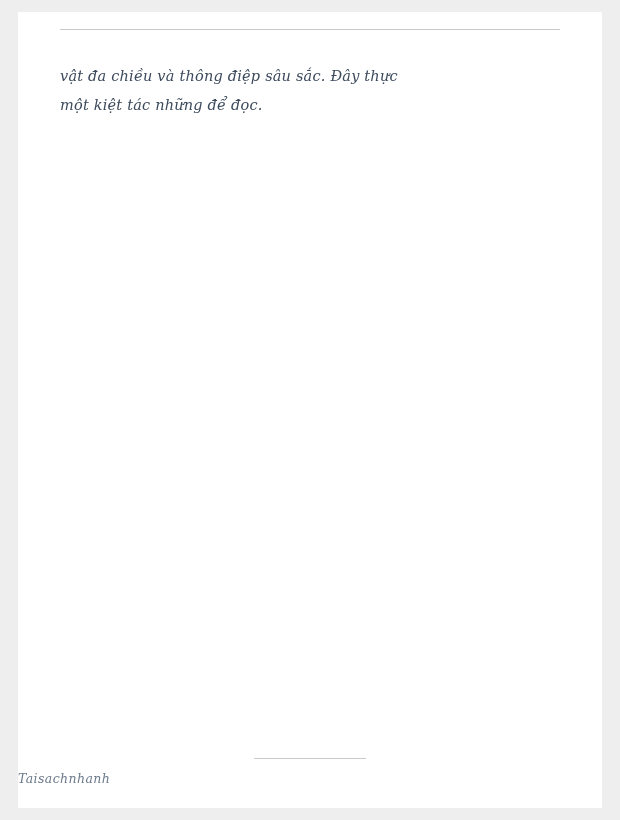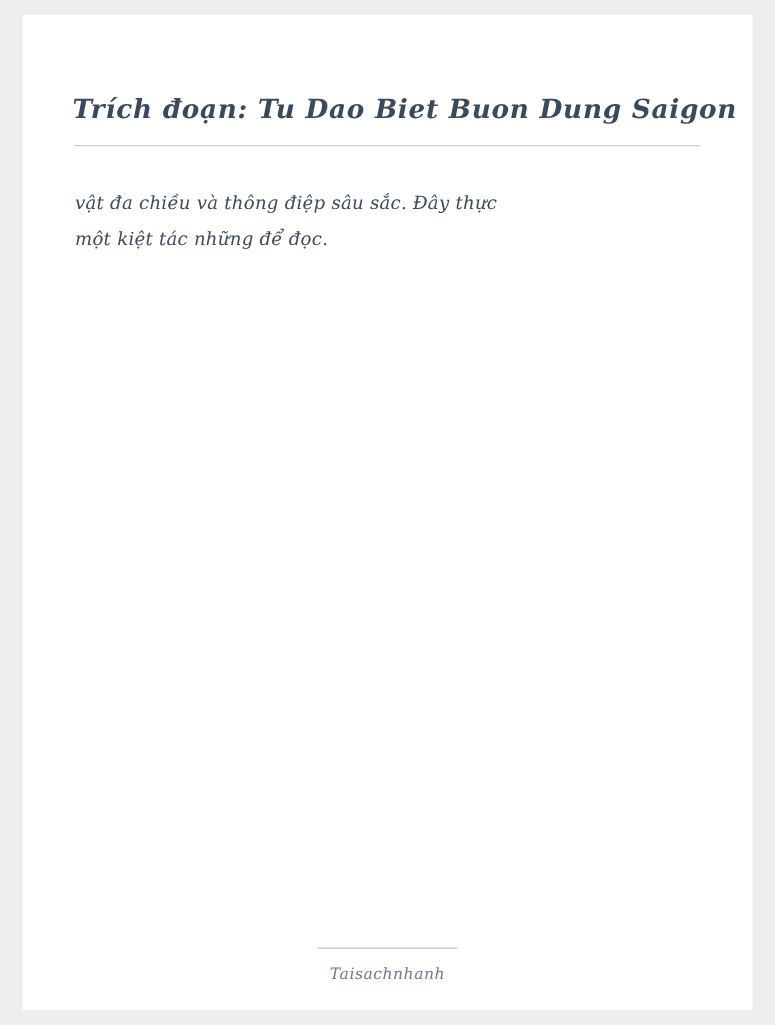--- a/index.html
+++ b/index.html
@@ -52,42 +52,40 @@
   }
   .body-text .line {
     display: block;
     white-space: pre;
   }
   .footer {
     position: absolute;
     left: 0;
     right: 0;
     bottom: 22px;
-    text-align: center;
   }
   .footer-rule {
     margin: 0 auto 12px auto;
     width: 112px;
     height: 1px;
     background: #c9c9c9;
   }
   .footer-text {
     font-family: "DejaVu Serif", serif;
     font-style: italic;
     font-size: 12.5px;
     color: #6c7a8c;
     letter-spacing: 0.4px;
   }
 </style>
 </head>
 <body>
 
 <div class="page">
 
-  <h1 class="title">Trích đoạn: Tu Dao Biet Buon Dung Saigon</h1>
   <div class="title-rule"></div>
 
   <div class="body-text">
     <span class="line">vật đa chiều và thông điệp sâu sắc. Đây thực</span>
     <span class="line">một kiệt tác những để đọc.</span>
   </div>
 
   <div class="footer">
     <div class="footer-rule"></div>
     <div class="footer-text">Taisachnhanh</div>

